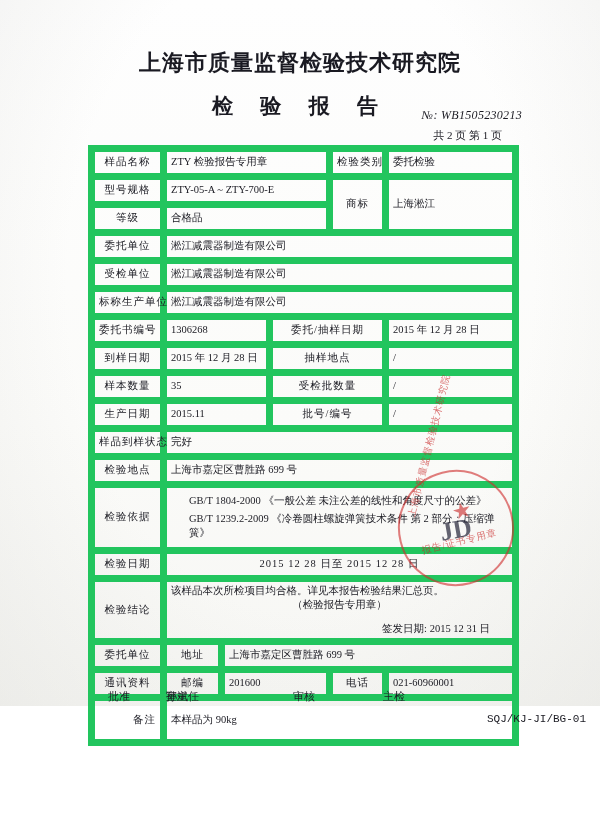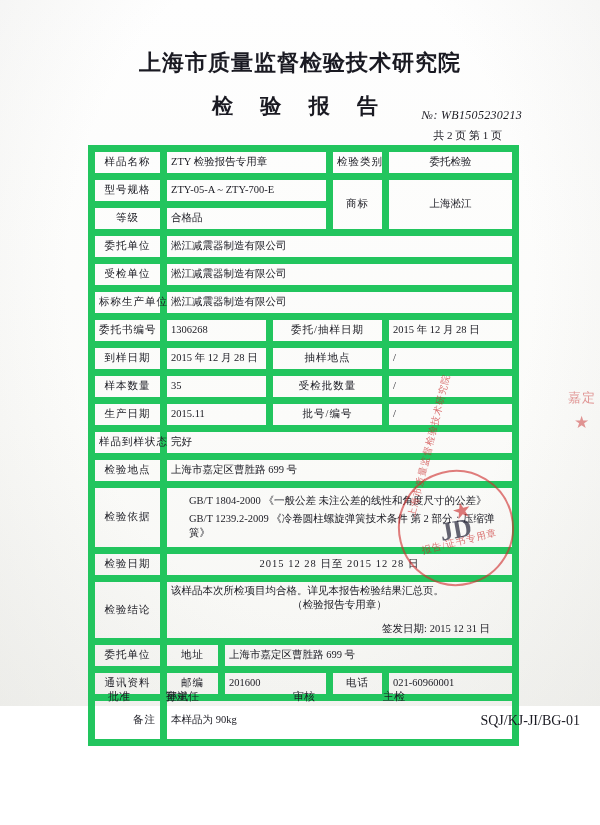--- a/index.html
+++ b/index.html
@@ -89,21 +89,21 @@
   .lbl {
     text-align: center;
     letter-spacing: 1px;
     white-space: nowrap;
   }
   .val {
     text-align: left;
     padding-left: 6px;
   }
   .val-c {
-    text-align: center;
+    text-align: left;
     margin-top: 48px;
   }
   .tall {
     height: 86px;
     vertical-align: middle;
   }
   .basis-lines div { margin: 4px 0 4px 18px; }
   .concl { padding-left: 14px; padding-right: 8px; line-height: 1.9; }
   .sign-line { text-align: right; padding-right: 18px; }
   .date-row { text-align: center; letter-spacing: 1px; }
@@ -120,24 +120,24 @@
     top: 0;
   }
   .f-approve { left: 20px; }
   .f-name { left: 78px; }
   .f-name2 { left: 78px; top: 15px; }
   .f-audit { left: 205px; }
   .f-inspect { left: 295px; }
 
   .doc-code {
     position: absolute;
-    right: 20px;
+    right: 14px;
     top: 713px;
-    font-size: 14px;
-    font-family: Liberation Serif, serif;
+    font-size: 11px;
+    font-family: Liberation Mono, monospace;
   }
 
   
   .stamp-red-round {
     position: absolute;
     left: 398px;
     top: 470px;
     width: 112px;
     height: 112px;
     border-radius: 50%;
@@ -351,17 +351,13 @@
   <div class="stamp-red-round">
     <div class="stamp-star">★</div>
     <div class="ring-text">
       <span style="transform: rotate(-62deg) translate(0,-52px) rotate(0deg);">上海市质量监督检验技术研究院</span>
     </div>
     <div class="stamp-center-text">报告/证书专用章</div>
   </div>
 
   <div class="stamp-jd">JD</div>
 
-  <div class="stamp-edge">
-    <span>嘉定</span>
-    <span class="edge-star">★</span>
-  </div>
 </div>
 
 </body></html>

